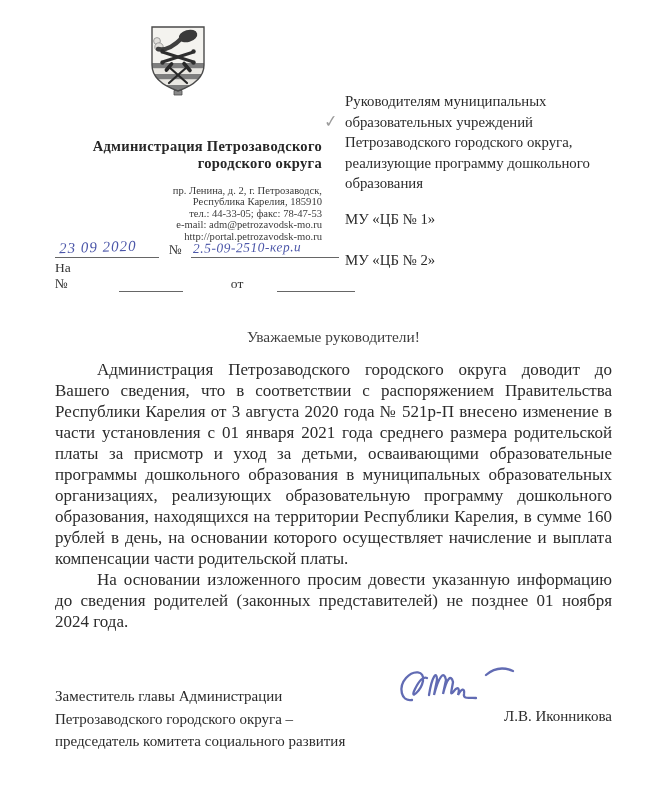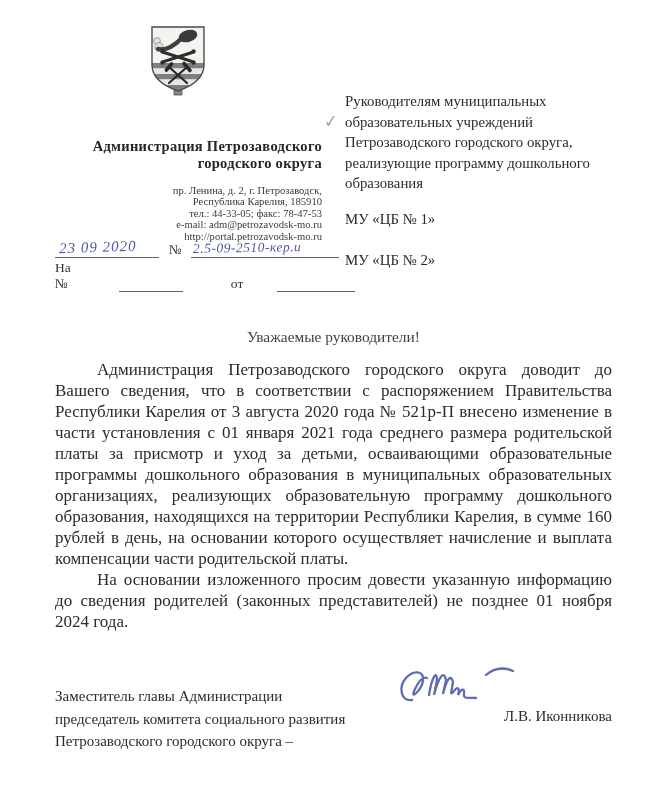--- a/index.html
+++ b/index.html
@@ -127,22 +127,22 @@
 
   <div class="salutation">Уважаемые руководители!</div>
 
   <div class="body-text">
     <p>Администрация Петрозаводского городского округа доводит до Вашего сведения, что в соответствии с распоряжением Правительства Республики Карелия от 3 августа 2020 года № 521р-П внесено изменение в части установления с 01 января 2021 года среднего размера родительской платы за присмотр и уход за детьми, осваивающими образовательные программы дошкольного образования в муниципальных образовательных организациях, реализующих образовательную программу дошкольного образования, находящихся на территории Республики Карелия, в сумме 160 рублей в день, на основании которого осуществляет начисление и выплата компенсации части родительской платы.</p>
     <p>На основании изложенного просим довести указанную информацию до сведения родителей (законных представителей) не позднее 01 ноября 2024 года.</p>
   </div>
 
   <div class="sig-block">
     <div>Заместитель главы Администрации</div>
+    <div>Петрозаводского городского округа –</div>
     <div>председатель комитета социального развития</div>
-    <div>Петрозаводского городского округа –</div>
   </div>
 
   <div class="sig-scribble">
     <svg width="132" height="52" viewBox="0 0 132 52" aria-hidden="true">
       <g fill="none" stroke="#4c57a9" stroke-width="2.3" stroke-linecap="round" opacity="0.88">
         <path d="M16,40 C5,42 2,27 10,18 C17,10 29,10 27,21 C25,31 13,41 19,29 C23,21 27,16 31,18"></path>
         <path d="M33,35 C36,16 41,10 41,20 L38,35 C43,16 48,10 50,20 L47,34 C51,18 55,14 57,22 C56,30 53,37 58,31 C62,26 64,28 62,35 C65,29 69,27 68,34 C67,40 74,37 80,38"></path>
         <path d="M90,15 C98,8 108,7 117,11"></path>
       </g>
     </svg>

